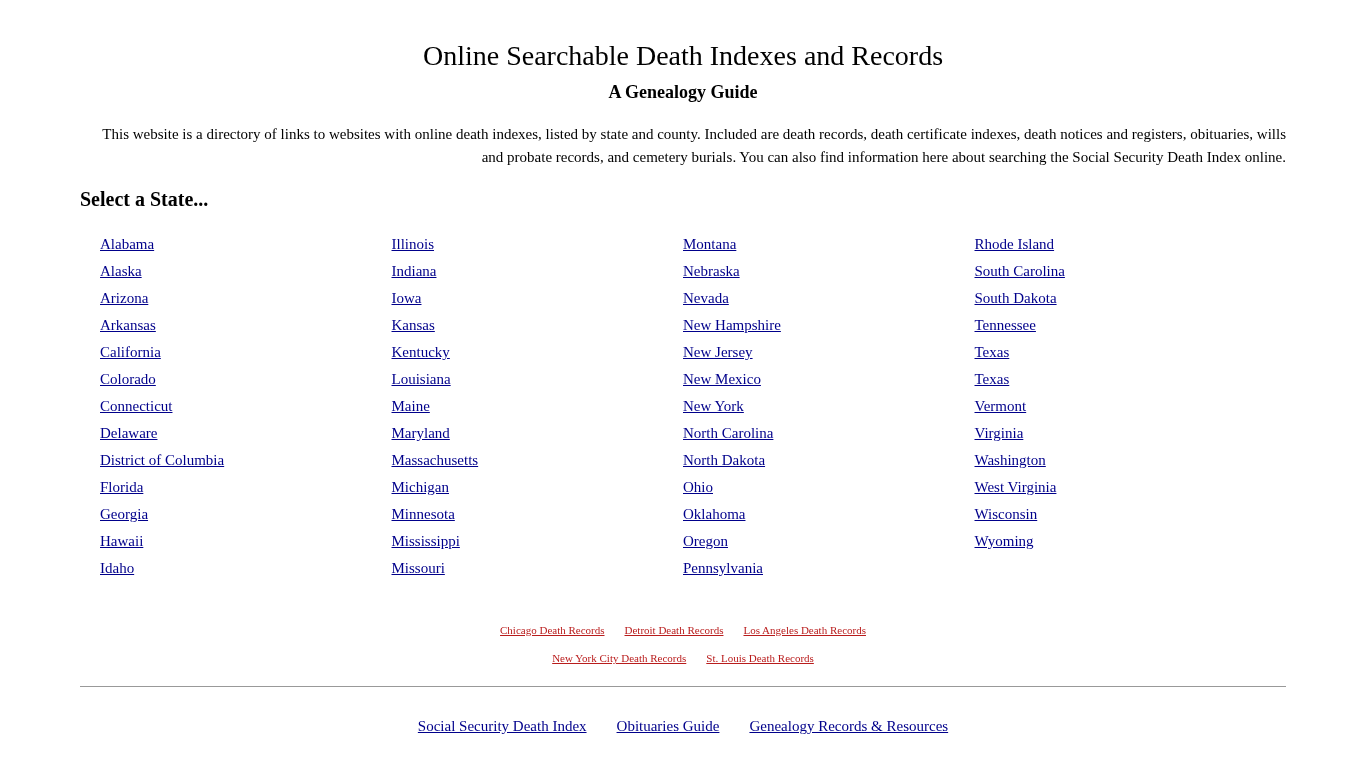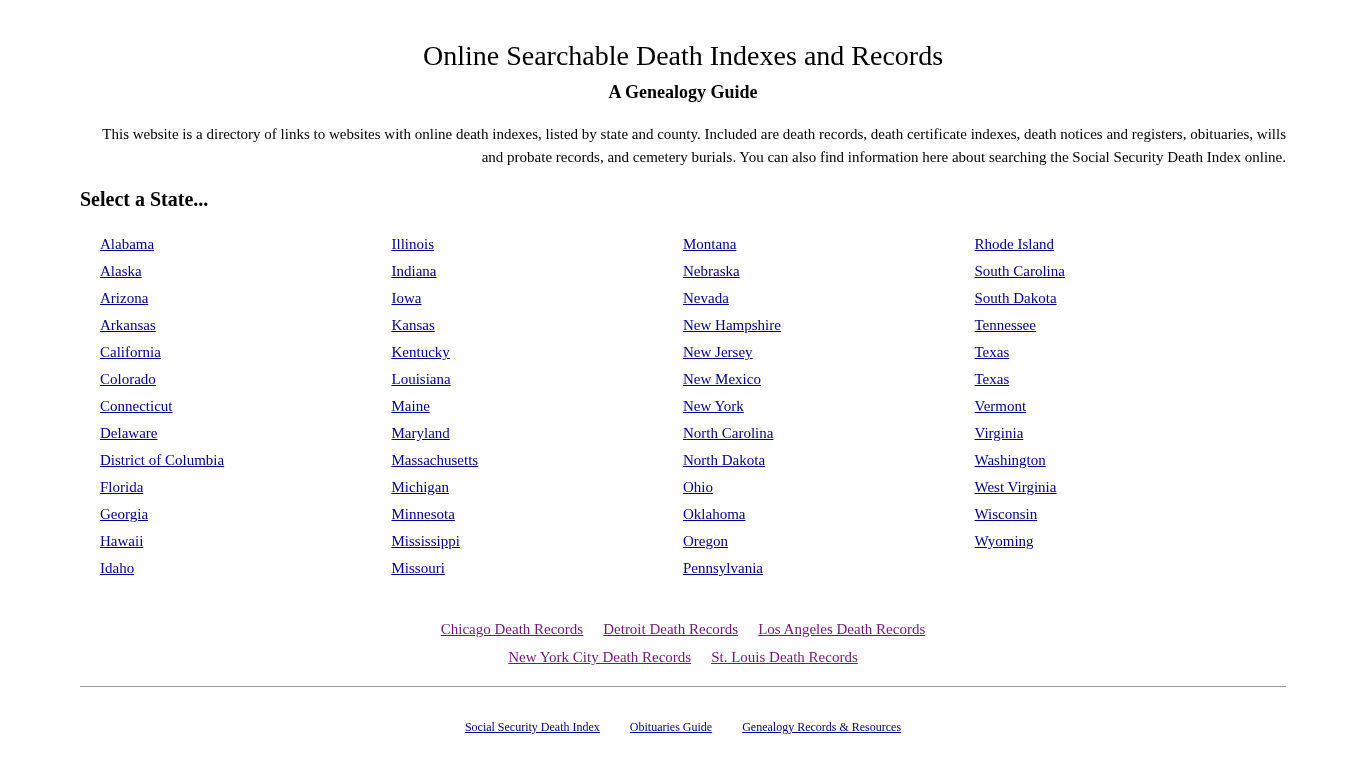--- a/index.html
+++ b/index.html
@@ -52,42 +52,42 @@
       font-size: 15px;
       cursor: pointer;
       padding: 3px 0;
       display: block;
     }
     .city-links {
       text-align: center;
       margin-bottom: 15px;
     }
     .city-links a, .city-link {
-      color: #701a75;
+      color: #b91c1c;
       text-decoration: underline;
-      font-size: 15px;
+      font-size: 11px;
       cursor: pointer;
       margin: 0 10px;
     }
     .city-row {
       margin-bottom: 10px;
     }
     .divider {
       border: none;
       border-top: 1px solid #999;
       margin: 20px 0;
     }
     .bottom-links {
       text-align: center;
       padding: 10px 0 20px;
     }
     .bottom-links a, .bottom-link {
       color: #00008B;
       text-decoration: underline;
-      font-size: 12px;
+      font-size: 15px;
       cursor: pointer;
       margin: 2px 15px;
     }
   </style>
 </head>
 <body>
 
 <h1>Online Searchable Death Indexes and Records</h1>
 <h2>A Genealogy Guide</h2>
 

